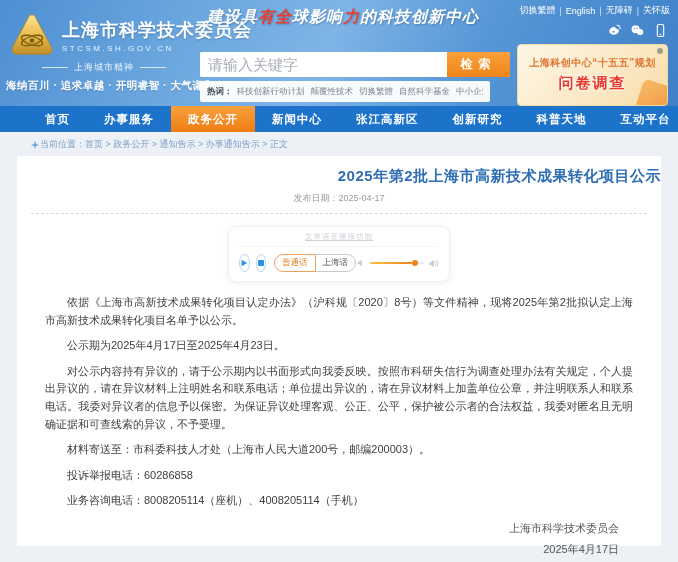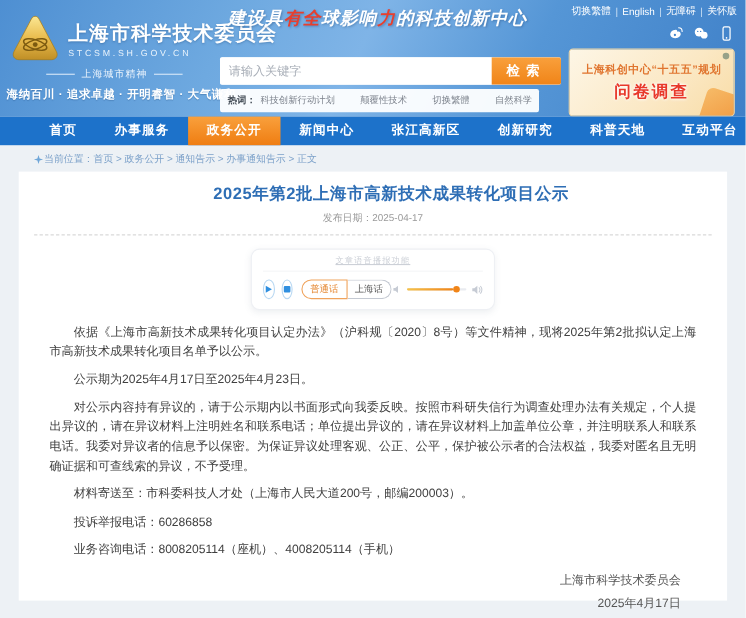--- a/index.html
+++ b/index.html
@@ -29,29 +29,29 @@
     text-shadow:1px 1px 2px rgba(30,70,120,.4); white-space:nowrap;}
   .header-slogan .red{color:#e83f2d;}
 
   .city-spirit{position:absolute; left:6px; top:61px; width:196px; text-align:center; color:#fff;}
   .cs-title-row{display:flex; align-items:center; justify-content:center; gap:6px;}
   .cs-line{display:inline-block; width:26px; height:1px; background:#d8e8f8;}
   .cs-title{font-size:9px; color:#eaf3fc; letter-spacing:1px;}
   .cs-text{font-size:10.5px; font-weight:bold; margin-top:5px; letter-spacing:.5px; white-space:nowrap; text-shadow:0 1px 1px rgba(20,60,110,.3);}
 
   .search-row{position:absolute; left:200px; top:52px; width:310px; height:25px; display:flex; background:#fff; border-radius:2px; overflow:hidden;}
-  .search-input{flex:1; border:none; outline:none; padding:0 8px; font-size:11px; color:#333;}
+  .search-input{flex:1; border:none; outline:none; padding:0 8px; font-size:15px; color:#333;}
   .search-input::placeholder{color:#a9afb8;}
   .search-btn{width:63px; border:none; cursor:pointer; color:#fff; font-size:12px; font-weight:bold; letter-spacing:6px; padding-left:6px;
     background:linear-gradient(180deg,#f9a03c,var(--accent-orange));}
 
   .hot-row{position:absolute; left:200px; top:81px; width:290px; height:21px; background:rgba(255,255,255,.95);
     display:flex; align-items:center; padding:0 7px; font-size:8.5px; border-radius:2px;}
   .hot-label{color:#3f4852; font-weight:bold; margin-right:4px; flex:none;}
-  .hot-words{display:flex; gap:23px; white-space:nowrap; overflow:hidden;}
+  .hot-words{display:flex; gap:6px; white-space:nowrap; overflow:hidden;}
   .hot-words a{color:#7c828c; text-decoration:none; cursor:pointer;}
 
   .banner{position:absolute; left:517px; top:44px; width:151px; height:62px; border-radius:4px;
     background:linear-gradient(135deg,#fdf6e6 0%,#fbe8c4 60%,#f8dca6 100%); border:1px solid #f3d9a6; overflow:hidden;}
   .banner-close{position:absolute; top:3px; right:4px; width:6px; height:6px; border-radius:50%; background:#97a188; cursor:pointer;}
   .banner-l1{margin-top:11px; text-align:center; font-size:10px; font-weight:bold; color:#e0752f; letter-spacing:.5px;}
   .banner-l2{margin-top:4px; text-align:center; font-size:15px; font-weight:bold; color:var(--banner-red);
     text-shadow:0 0 3px #fff, 0 0 3px #fff; letter-spacing:2px;}
   .banner-decor{position:absolute; right:-6px; bottom:-8px; width:34px; height:30px; border-radius:6px 0 0 0;
     background:linear-gradient(135deg,#f6b45a,#ef8a2a); transform:rotate(18deg); opacity:.85;}
@@ -62,21 +62,21 @@
   .nav-item{color:#fff; font-size:11.5px; font-weight:bold; letter-spacing:1px; line-height:26px; padding:0 17px; cursor:pointer; white-space:nowrap;}
   .nav-item.active{background:linear-gradient(180deg,#f9a03c,#ef7d12);}
 
   
   .breadcrumb{position:absolute; top:138px; left:30px; display:flex; align-items:center; gap:0;
     font-size:9px; color:#7ba0c9; white-space:nowrap;}
   .breadcrumb .crumb-path{color:#7ba0c9;}
 
   
   .card{position:absolute; left:17px; top:156px; width:644px; height:390px; background:#fff;}
-  .article-title{margin-top:11px; text-align:center; font-size:15px; font-weight:600; color:var(--title-blue); letter-spacing:.5px;padding-left:33px;}
+  .article-title{margin-top:11px; text-align:right; font-size:15px; font-weight:600; color:var(--title-blue); letter-spacing:.5px;padding-left:33px;}
   .pub-date{margin-top:6px; text-align:center; font-size:9px; color:#9a9a9a;}
   .dashed{margin:8px 14px 0; border-bottom:1px dashed #d9d9d9;}
 
   .player{width:222px; margin:12px auto 0; border:1px solid #eef0f4; border-radius:8px;
     box-shadow:0 2px 6px rgba(100,120,140,.10); padding:5px 10px 9px; background:#fff;}
   .player-caption{text-align:center; font-size:7.5px; color:#ccd0d7; letter-spacing:1px;
     border-bottom:1px solid #f4f5f7; padding-bottom:4px;text-decoration:underline;}
   .player-controls{margin-top:7px; display:flex; align-items:center;}
   .pbtn{width:18px; height:18px; border-radius:50%; border:1px solid #b7d7f2; background:#fff;
     display:inline-flex; align-items:center; justify-content:center; cursor:pointer; padding:0; margin-right:6px;}

